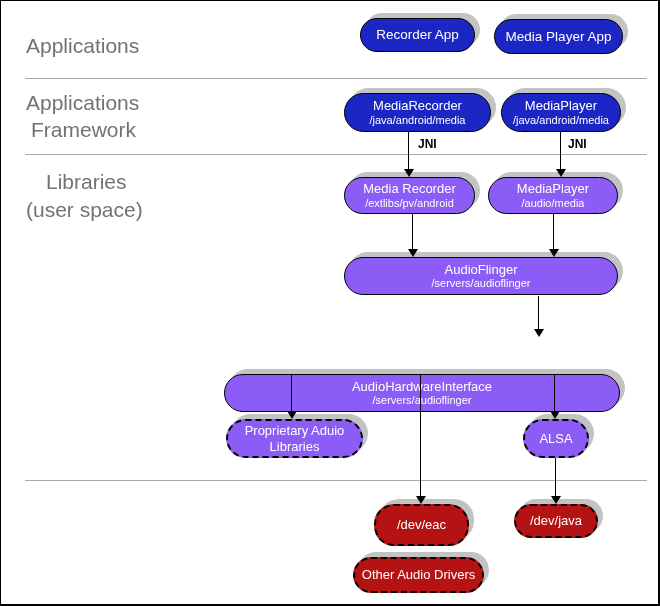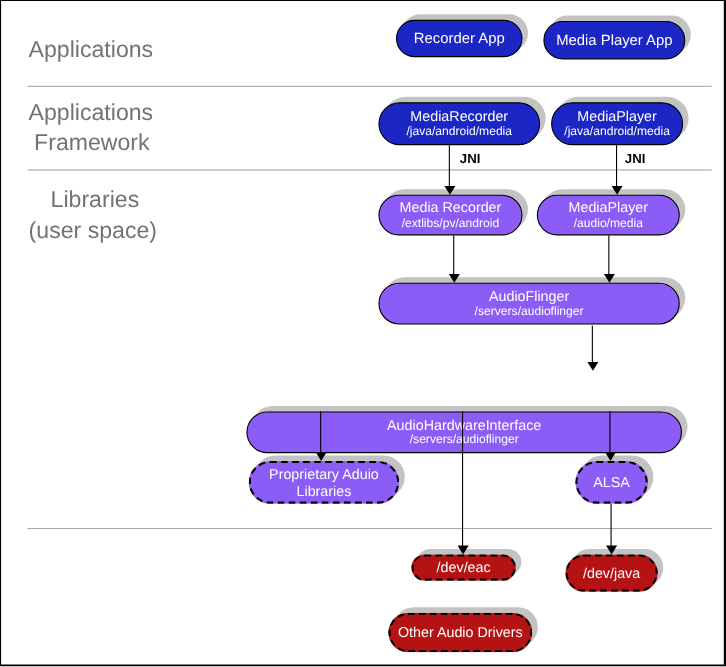--- a/index.html
+++ b/index.html
@@ -120,21 +120,21 @@
   </div>
   <div class="pill green dashed" style="left:522px;top:418px;width:66px;height:39px;">
     <div class="t1">ALSA</div>
   </div>
 
   <div class="arrow" style="left:550px;top:457px;height:46px;">
       <div class="shaft"></div>
       <div class="head"></div>
     </div>
 
-  <div class="pill red dashed" style="left:373px;top:503px;width:95px;height:24px;">
+  <div class="pill red dashed" style="left:373px;top:503px;width:95px;height:42px;">
     <div class="t1">/dev/eac</div>
   </div>
   <div class="pill red dashed" style="left:513px;top:503px;width:84px;height:34px;">
     <div class="t1">/dev/java</div>
   </div>
   <div class="pill red dashed" style="left:352px;top:556px;width:131px;height:36px;justify-content:center;">
     <div class="t1">Other Audio Drivers</div>
   </div>
 
 </div>

